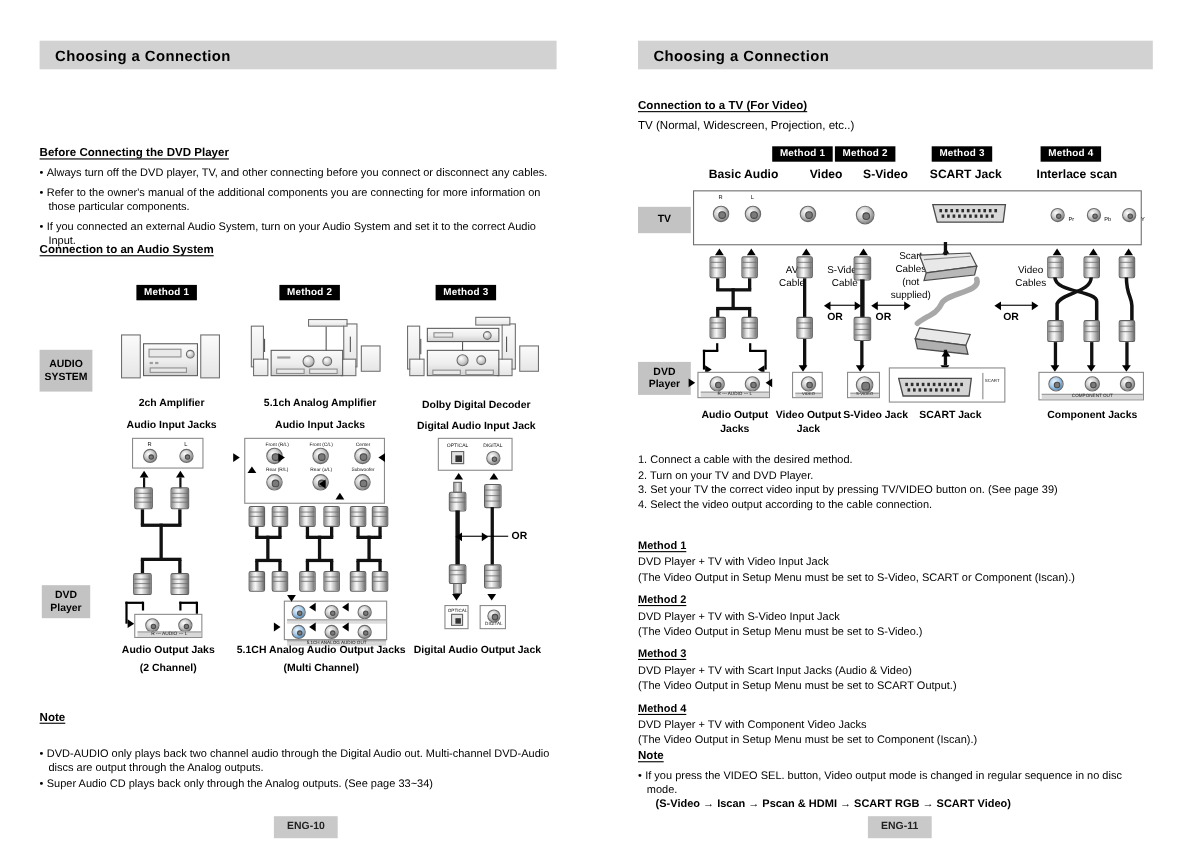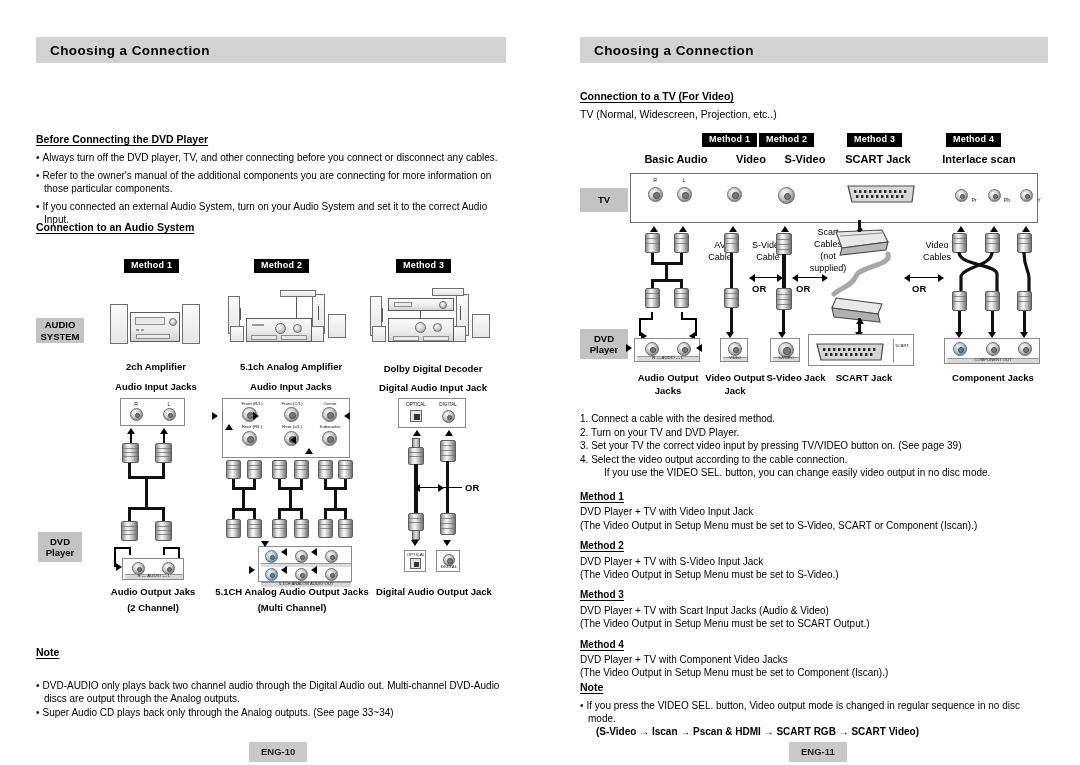--- a/index.html
+++ b/index.html
@@ -172,21 +172,21 @@
     <div class="bl"><span class="b">•</span><span>Refer to the owner's manual of the additional components you are connecting for more information on those particular components.</span></div>
     <div class="bl"><span class="b">•</span><span>If you connected an external Audio System, turn on your Audio System and set it to the correct Audio Input.</span></div>
   </div>
 
   <div class="sub-h" style="left:36px; top:221px;">Connection to an Audio System</div>
 
   <div class="mbadge mbadge-abs" style="left:124px; top:259px;">Method 1</div>
   <div class="mbadge mbadge-abs" style="left:254px; top:259px;">Method 2</div>
   <div class="mbadge mbadge-abs" style="left:396px; top:259px;">Method 3</div>
 
-  <div class="side-label" style="left:36px; top:318px; width:48px; height:25px;">
+  <div class="side-label" style="left:36px; top:318px; width:48px; height:38px;">
     <span>AUDIO</span>
     <span>SYSTEM</span>
   </div>
 
   <div class="dev" style="left:108px; top:300px; width:95px; height:50px;">
     <div class="spk" style="left:2px; top:4px; width:18px; height:40px;"></div>
     <div class="spk" style="left:74px; top:4px; width:18px; height:40px;"></div>
     <div class="amp" style="left:22px; top:12px; width:50px; height:30px;">
       <div class="amp-face" style="left:4px; top:4px; width:30px; height:8px;"></div>
       <div class="knob" style="left:38px; top:5px; width:8px; height:8px;"></div>
@@ -775,21 +775,20 @@
   <div class="cap" style="left:152px; top:384px; width:86px;">Jack</div>
   <div class="cap" style="left:212px; top:371px; width:88px;">S-Video Jack</div>
   <div class="cap" style="left:278px; top:371px; width:92px;">SCART Jack</div>
   <div class="cap" style="left:398px; top:371px; width:110px;">Component Jacks</div>
 
   <div class="numlist" style="left:40px; top:412px; width:450px;">
     <div class="li">1. <span>Connect a cable with the desired method.</span></div>
     <div class="li">2. <span>Turn on your TV and DVD Player.</span></div>
     <div class="li">3. <span>Set your TV the correct video input by pressing TV/VIDEO button on. (See page 39)</span></div>
     <div class="li">4. <span>Select the video output according to the cable connection.</span>
-      <span class="sub">If you use the VIDEO SEL. button, you can change easily video output in no disc mode.</span>
     </div>
   </div>
 
   <div class="mdesc" style="left:40px; top:490px; width:460px;">
     <div>
       <span class="mh">Method 1</span>
       <span>DVD Player + TV with Video Input Jack</span>
       <span class="mb">(The Video Output in Setup Menu must be set to S-Video, SCART or Component (Iscan).)</span>
     </div>
     <div>

